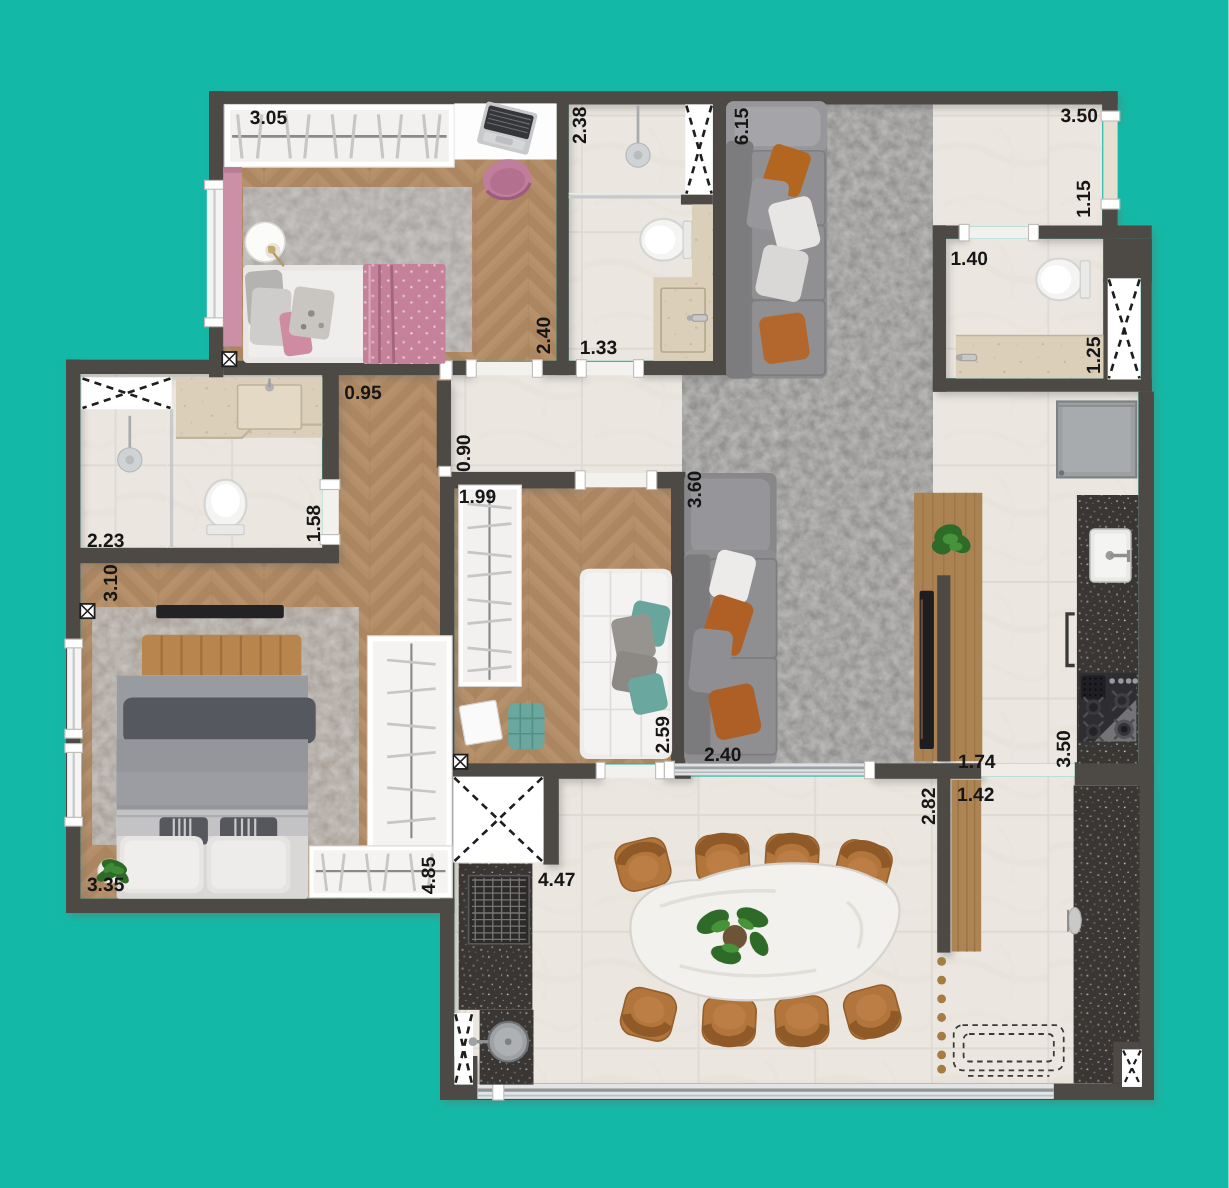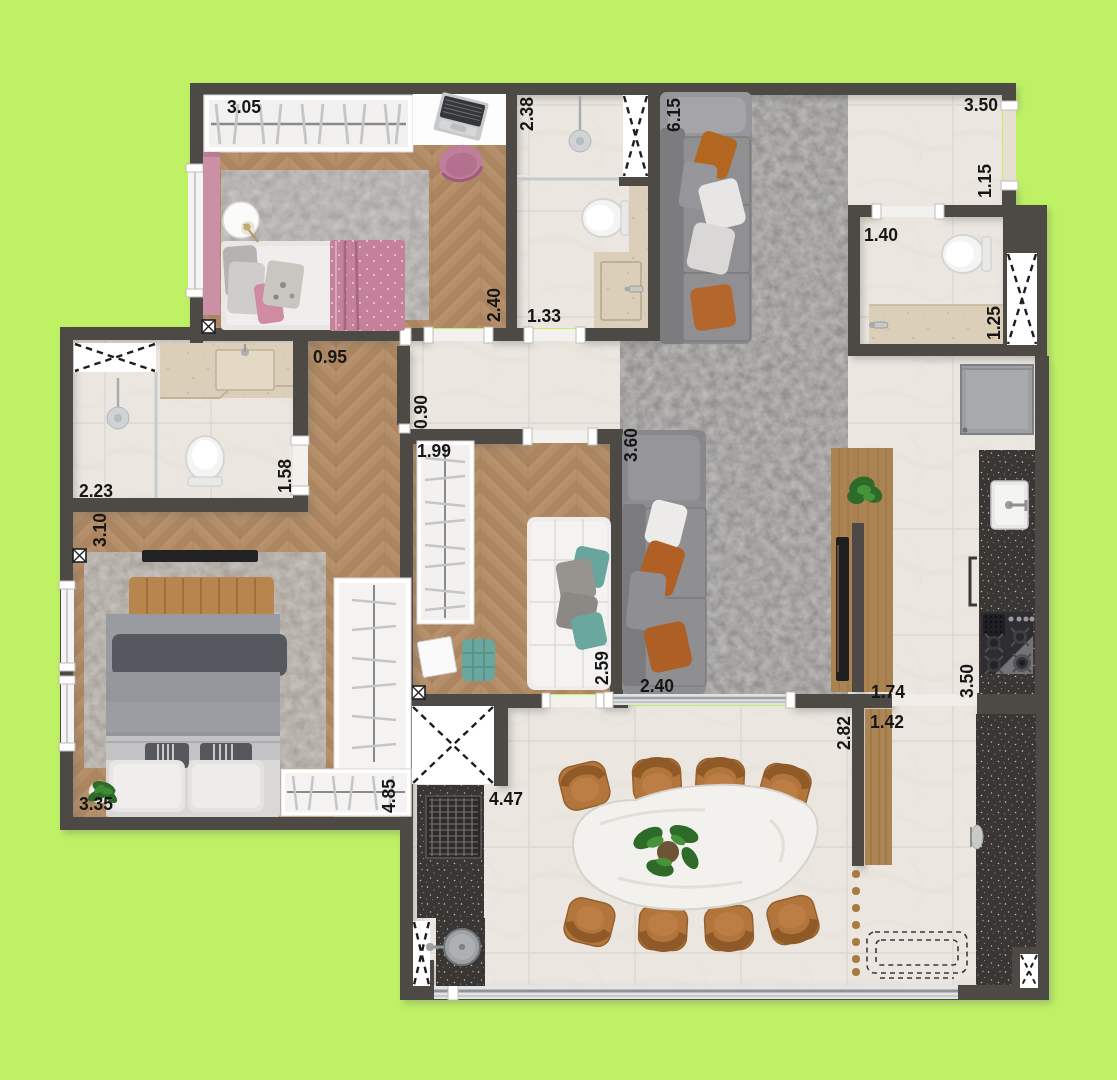--- a/index.html
+++ b/index.html
@@ -1,16 +1,16 @@
 <!DOCTYPE html>
 <html><head>
 <meta charset="utf-8">
 <style>
 html,body{margin:0;padding:0;background:#ffffff;}
-#wrap{position:relative;width:1117px;height:1080px;background:#bef264;overflow:hidden;font-family:"Liberation Sans",sans-serif;}
+#wrap{position:relative;width:1117px;height:1080px;background:#14b8a6;overflow:hidden;font-family:"Liberation Sans",sans-serif;}
 svg{display:block;}
 </style>
 </head>
 <body>
 <div id="wrap">
 <svg width="1117" height="1080" viewBox="0 0 1117 1080">
 <defs>
 <pattern id="wood" patternUnits="userSpaceOnUse" width="96" height="48">
   <rect width="96" height="48" fill="#b38e68"></rect>
   <g fill="#ac8660">

